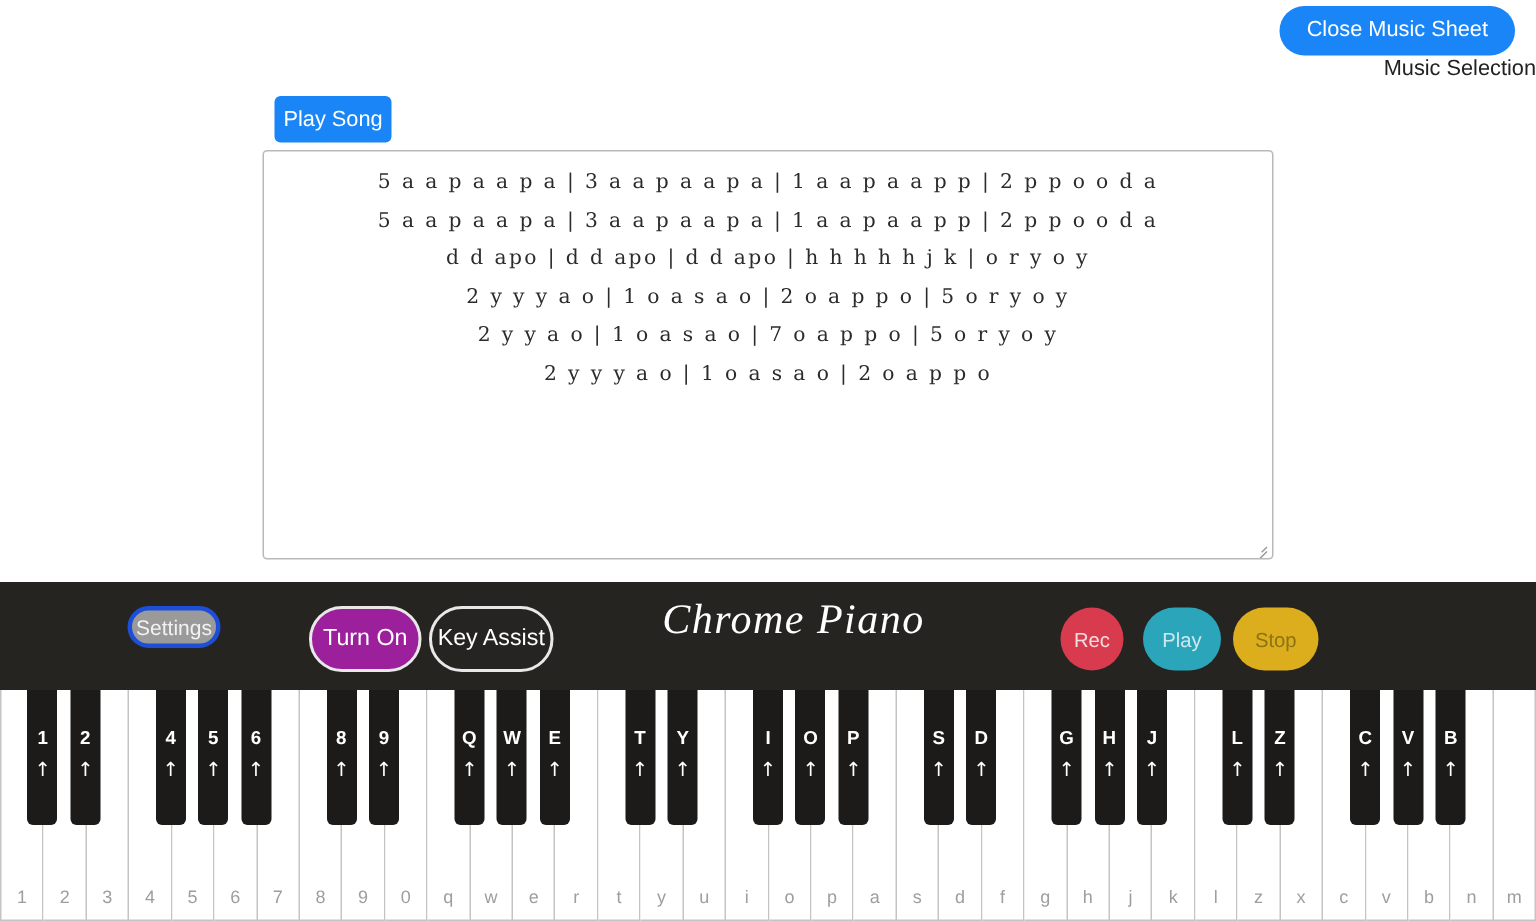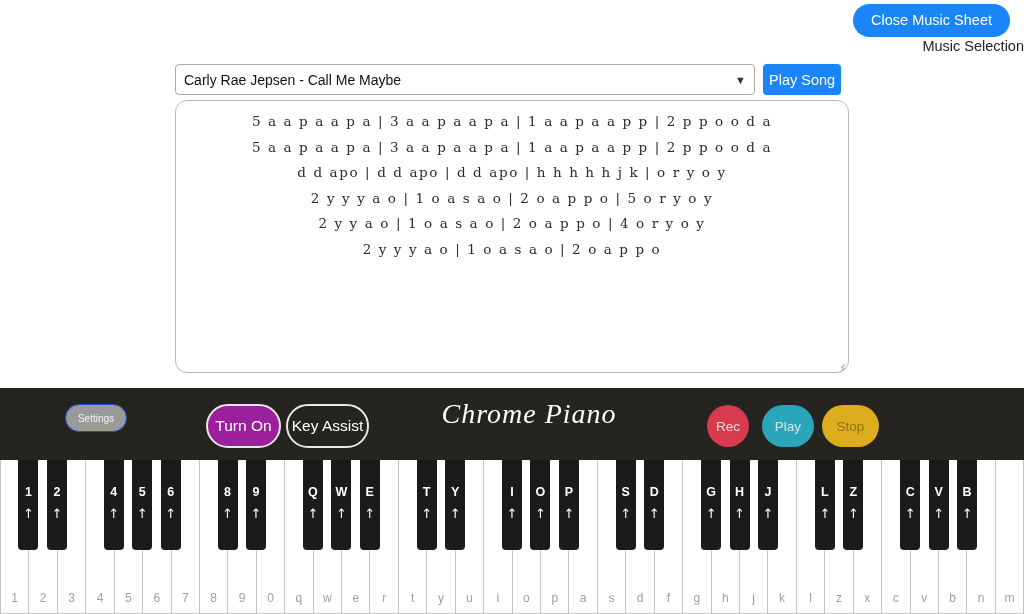--- a/index.html
+++ b/index.html
@@ -44,21 +44,21 @@
     position:absolute; right:9px; top:50%; transform:translateY(-50%);
     pointer-events:none; font-size:11px; color:#333;
   }
   .play-song-btn {
     margin-left:8px; background:#1a85f7; color:#fff; border:none;
     border-radius:4px; padding:0 6px; height:31px; font-size:14.5px;
     font-family:"Liberation Sans", sans-serif; cursor:pointer; white-space:nowrap;
   }
   .sheet-area {
     position:absolute; left:175px; top:100px; width:674px; height:273px;
-    border:1px solid #b9b9b9; border-radius:12px; background:#fff;
+    border:1px solid #b9b9b9; border-radius:3px; background:#fff;
     overflow:hidden;
     padding-top:8px;
   }
   .sheet-line {
     text-align:center;
     font-family:"DejaVu Serif", serif;
     font-size:13.5px;
     color:#2b2b2b;
     letter-spacing:1.6px;
     line-height:25.5px;
@@ -79,23 +79,23 @@
     position:absolute; left:0; top:388px; width:1024px; height:72px;
     background:#262421;
     display:flex; align-items:center;
   }
   .btn-pill {
     border-radius:999px; cursor:pointer; font-family:"Liberation Sans", sans-serif;
     display:flex; align-items:center; justify-content:center;
     text-align:center;
   }
   .settings-btn {
-    position:absolute; left:65px; top:404px;
+    position:absolute; left:85px; top:404px;
     width:62px; height:28px; background:#9a9a9a; color:#f2f2f2;
-    border:1px solid #1d4ed8; font-size:10px;
+    border:3px solid #1d4ed8; font-size:14px;
   }
   .turn-on-btn {
     position:absolute; left:206px; top:404px;
     width:75px; height:44px; background:#9c1f9c; color:#fff;
     border:2px solid #e8e8e8; font-size:15.5px;
   }
   .key-assist-btn {
     position:absolute; left:286px; top:404px;
     width:83px; height:44px; background:transparent; color:#fff;
     border:2px solid #e8e8e8; font-size:15.5px;
@@ -161,35 +161,29 @@
 
 <div id="app">
 
   <div class="sheet-panel">
 
     <button class="close-btn">Close Music Sheet</button>
 
     <div class="music-label">Music Selection</div>
 
     <div class="select-row">
-      <div class="select-wrap">
-        <select class="music-select">
-          <option>Carly Rae Jepsen - Call Me Maybe</option>
-        </select>
-        <span class="select-chevron">▼</span>
-      </div>
       <button class="play-song-btn">Play Song</button>
     </div>
 
     <div class="sheet-area">
       <div class="sheet-line">5 a a p a a p a | 3 a a p a a p a | 1 a a p a a p p | 2 p p o o d a</div>
       <div class="sheet-line">5 a a p a a p a | 3 a a p a a p a | 1 a a p a a p p | 2 p p o o d a</div>
       <div class="sheet-line">d d apo | d d apo | d d apo | h h h h h j k | o r y o y</div>
       <div class="sheet-line">2 y y y a o | 1 o a s a o | 2 o a p p o | 5 o r y o y</div>
-      <div class="sheet-line">2 y y a o | 1 o a s a o | 2 o a p p o | 4 o r y o y</div>
+      <div class="sheet-line">2 y y a o | 1 o a s a o | 7 o a p p o | 5 o r y o y</div>
       <div class="sheet-line">2 y y y a o | 1 o a s a o | 2 o a p p o</div>
       <div class="resize-handle">
         <i></i>
           <i></i>
       </div>
     </div>
   </div>
 
   <div class="control-bar"></div>
 

